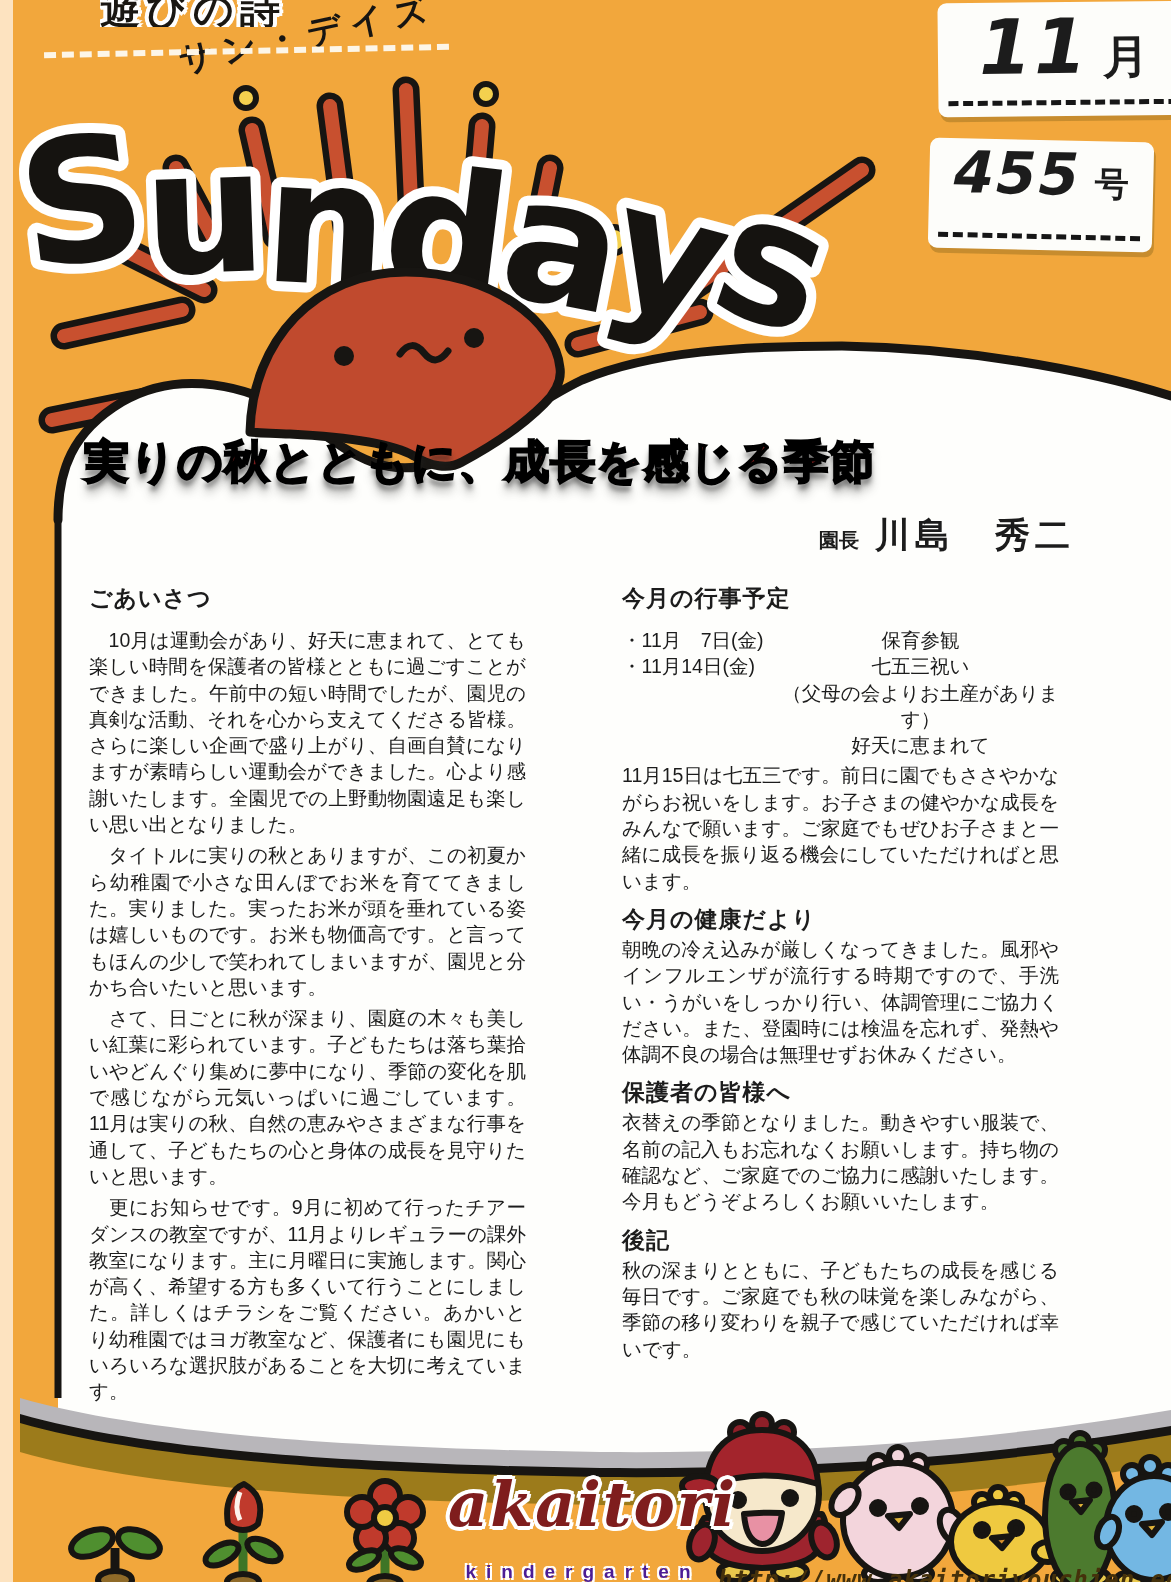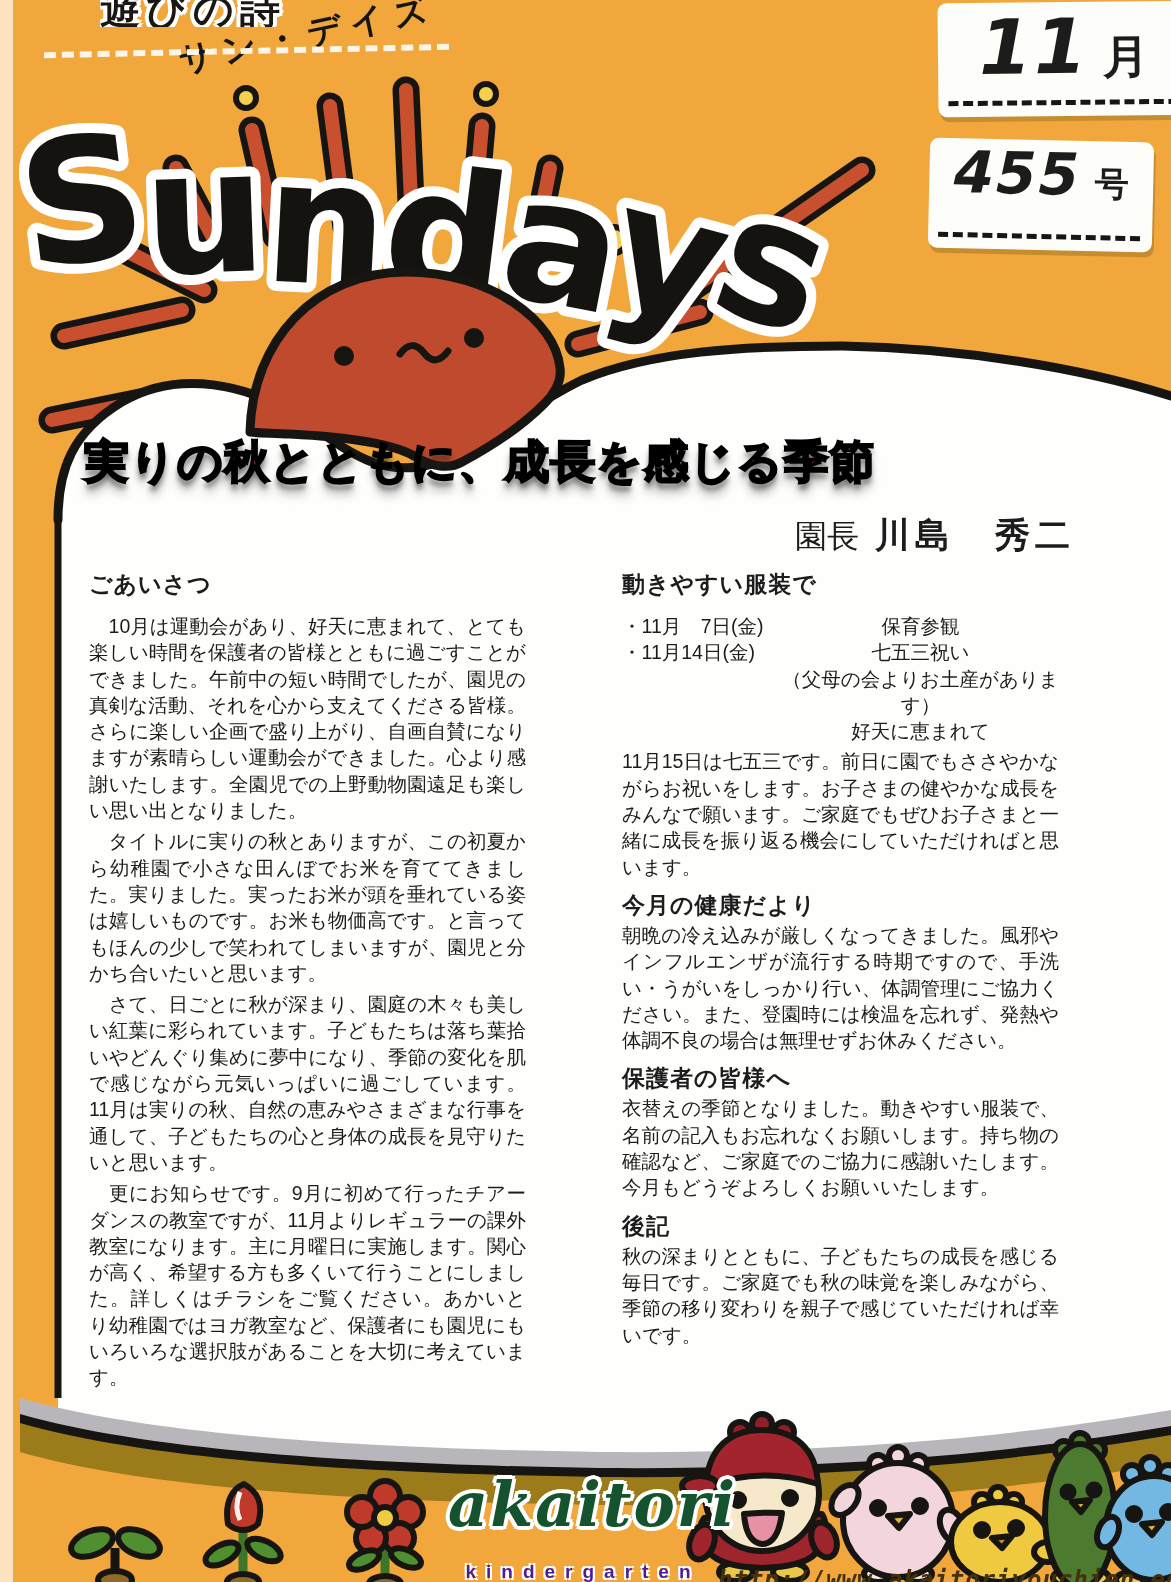--- a/index.html
+++ b/index.html
@@ -36,41 +36,41 @@
     font-family:"DejaVu Sans", sans-serif;}
   .issue-box .unit{font-size:34px;font-weight:700;margin-left:14px;}
   .paper-box .dash{position:absolute;left:10px;right:12px;bottom:11px;border-top:5px dashed #161616;}
 
   
   .headline{position:absolute;left:84px;top:432px;width:1020px;z-index:4;
     font-size:45px;font-weight:900;letter-spacing:1px;color:#7f1d1d;
     -webkit-text-stroke:2.2px #000;
     text-shadow:0 6px 5px rgba(30,30,30,.55),0 11px 10px rgba(60,60,60,.4);}
   .byline{position:absolute;right:96px;top:512px;z-index:4;display:flex;align-items:baseline;gap:16px;}
-  .byline .role{font-size:32px;font-weight:400;}
+  .byline .role{font-size:20px;font-weight:700;}
   .byline .name{font-size:35px;font-weight:700;letter-spacing:5px;}
 
   
-  .col{position:absolute;top:570px;width:437px;z-index:4;font-size:19.5px;line-height:26.3px;
+  .col{position:absolute;top:584px;width:437px;z-index:4;font-size:19.5px;line-height:26.3px;
     text-align:justify;}
   .col-left{left:89px;}
   .col-right{left:622px;}
   .col h3{font-size:23px;line-height:28px;font-weight:700;margin:0 0 15px 0;letter-spacing:1px;}
   .col p{margin:0 0 5px 0;}
   .events{margin:0 0 4px 0;}
   .event-row{display:flex;}
   .event-date{width:160px;flex:none;}
   .event-label{flex:1;text-align:center;}
   .r-section h3{margin:11px 0 3px 0;}
   .r-section p{margin:0;}
 
   
   .kg-logo{position:absolute;left:448px;top:1468px;width:270px;text-align:center;z-index:7;}
   .kg-logo .script{font-family:"DejaVu Serif", serif;font-style:italic;font-weight:bold;
-    font-size:62px;color:#14532d;letter-spacing:2px;
+    font-size:62px;color:#7f1d1d;letter-spacing:2px;
     text-shadow:-3px -3px 0 #fff,3px -3px 0 #fff,-3px 3px 0 #fff,3px 3px 0 #fff,0 4px 0 #fff,0 -4px 0 #fff,4px 0 0 #fff,-4px 0 0 #fff;}
   .kg-logo .sub{margin-top:20px;font-size:19px;font-weight:700;letter-spacing:10px;color:#4c1d95;
     text-shadow:-2px -2px 0 #fff,2px -2px 0 #fff,-2px 2px 0 #fff,2px 2px 0 #fff;}
   .url-clip{position:absolute;left:718px;top:1566px;width:455px;height:16px;overflow:hidden;z-index:8;}
   .url-clip span{font-family:"DejaVu Sans Mono", monospace;font-style:italic;font-weight:bold;
     font-size:24px;color:#45310b;letter-spacing:1px;white-space:nowrap;}
 </style>
 </head>
 <body>
 
@@ -174,21 +174,21 @@
 
   <div class="col col-left">
     <h3>ごあいさつ</h3>
     <p>　10月は運動会があり、好天に恵まれて、とても楽しい時間を保護者の皆様とともに過ごすことができました。午前中の短い時間でしたが、園児の真剣な活動、それを心から支えてくださる皆様。さらに楽しい企画で盛り上がり、自画自賛になりますが素晴らしい運動会ができました。心より感謝いたします。全園児での上野動物園遠足も楽しい思い出となりました。</p>
     <p>　タイトルに実りの秋とありますが、この初夏から幼稚園で小さな田んぼでお米を育ててきました。実りました。実ったお米が頭を垂れている姿は嬉しいものです。お米も物価高です。と言ってもほんの少しで笑われてしまいますが、園児と分かち合いたいと思います。</p>
     <p>　さて、日ごとに秋が深まり、園庭の木々も美しい紅葉に彩られています。子どもたちは落ち葉拾いやどんぐり集めに夢中になり、季節の変化を肌で感じながら元気いっぱいに過ごしています。11月は実りの秋、自然の恵みやさまざまな行事を通して、子どもたちの心と身体の成長を見守りたいと思います。</p>
     <p>　更にお知らせです。9月に初めて行ったチアーダンスの教室ですが、11月よりレギュラーの課外教室になります。主に月曜日に実施します。関心が高く、希望する方も多くいて行うことにしました。詳しくはチラシをご覧ください。あかいとり幼稚園ではヨガ教室など、保護者にも園児にもいろいろな選択肢があることを大切に考えています。</p>
   </div>
 
   <div class="col col-right">
-    <h3>動きやすい服装で</h3>
+    <h3>今月の行事予定</h3>
     <div class="events">
       <div class="event-row">
         <span class="event-date">・11月　7日(金)</span>
         <span class="event-label">保育参観</span>
       </div>
       <div class="event-row">
         <span class="event-date">・11月14日(金)</span>
         <span class="event-label">七五三祝い</span>
       </div>
       <div class="event-row">

